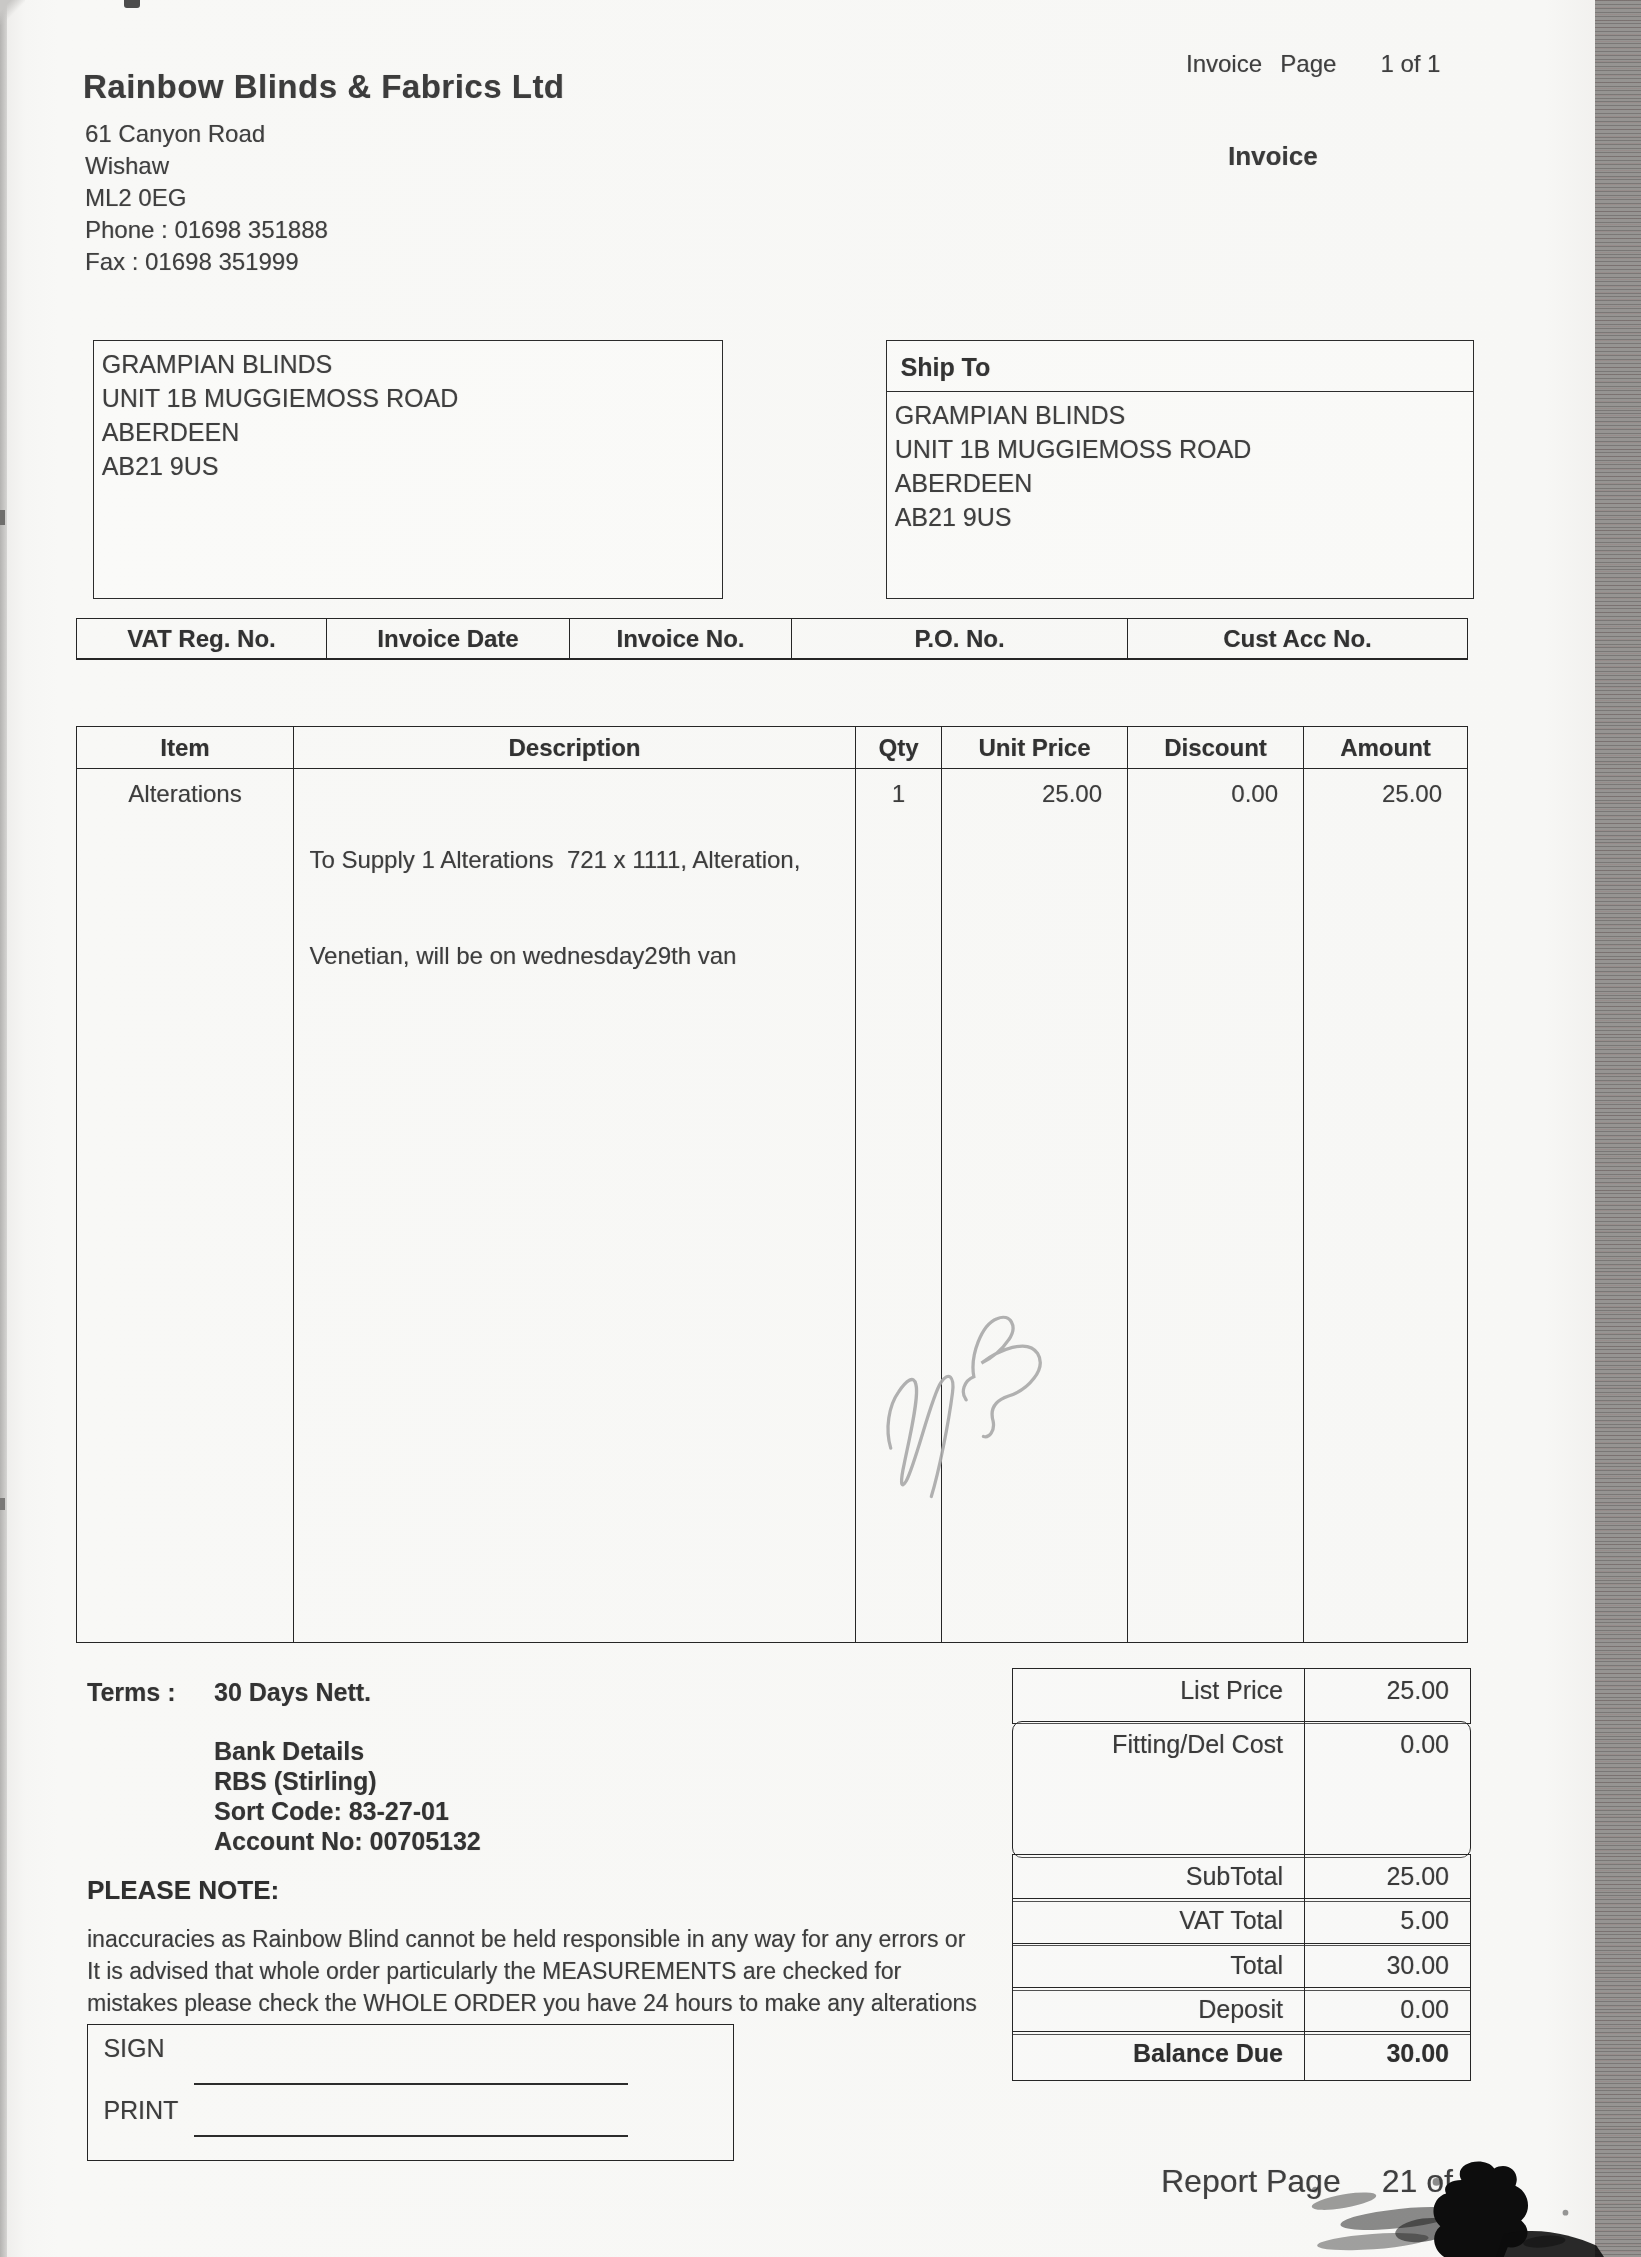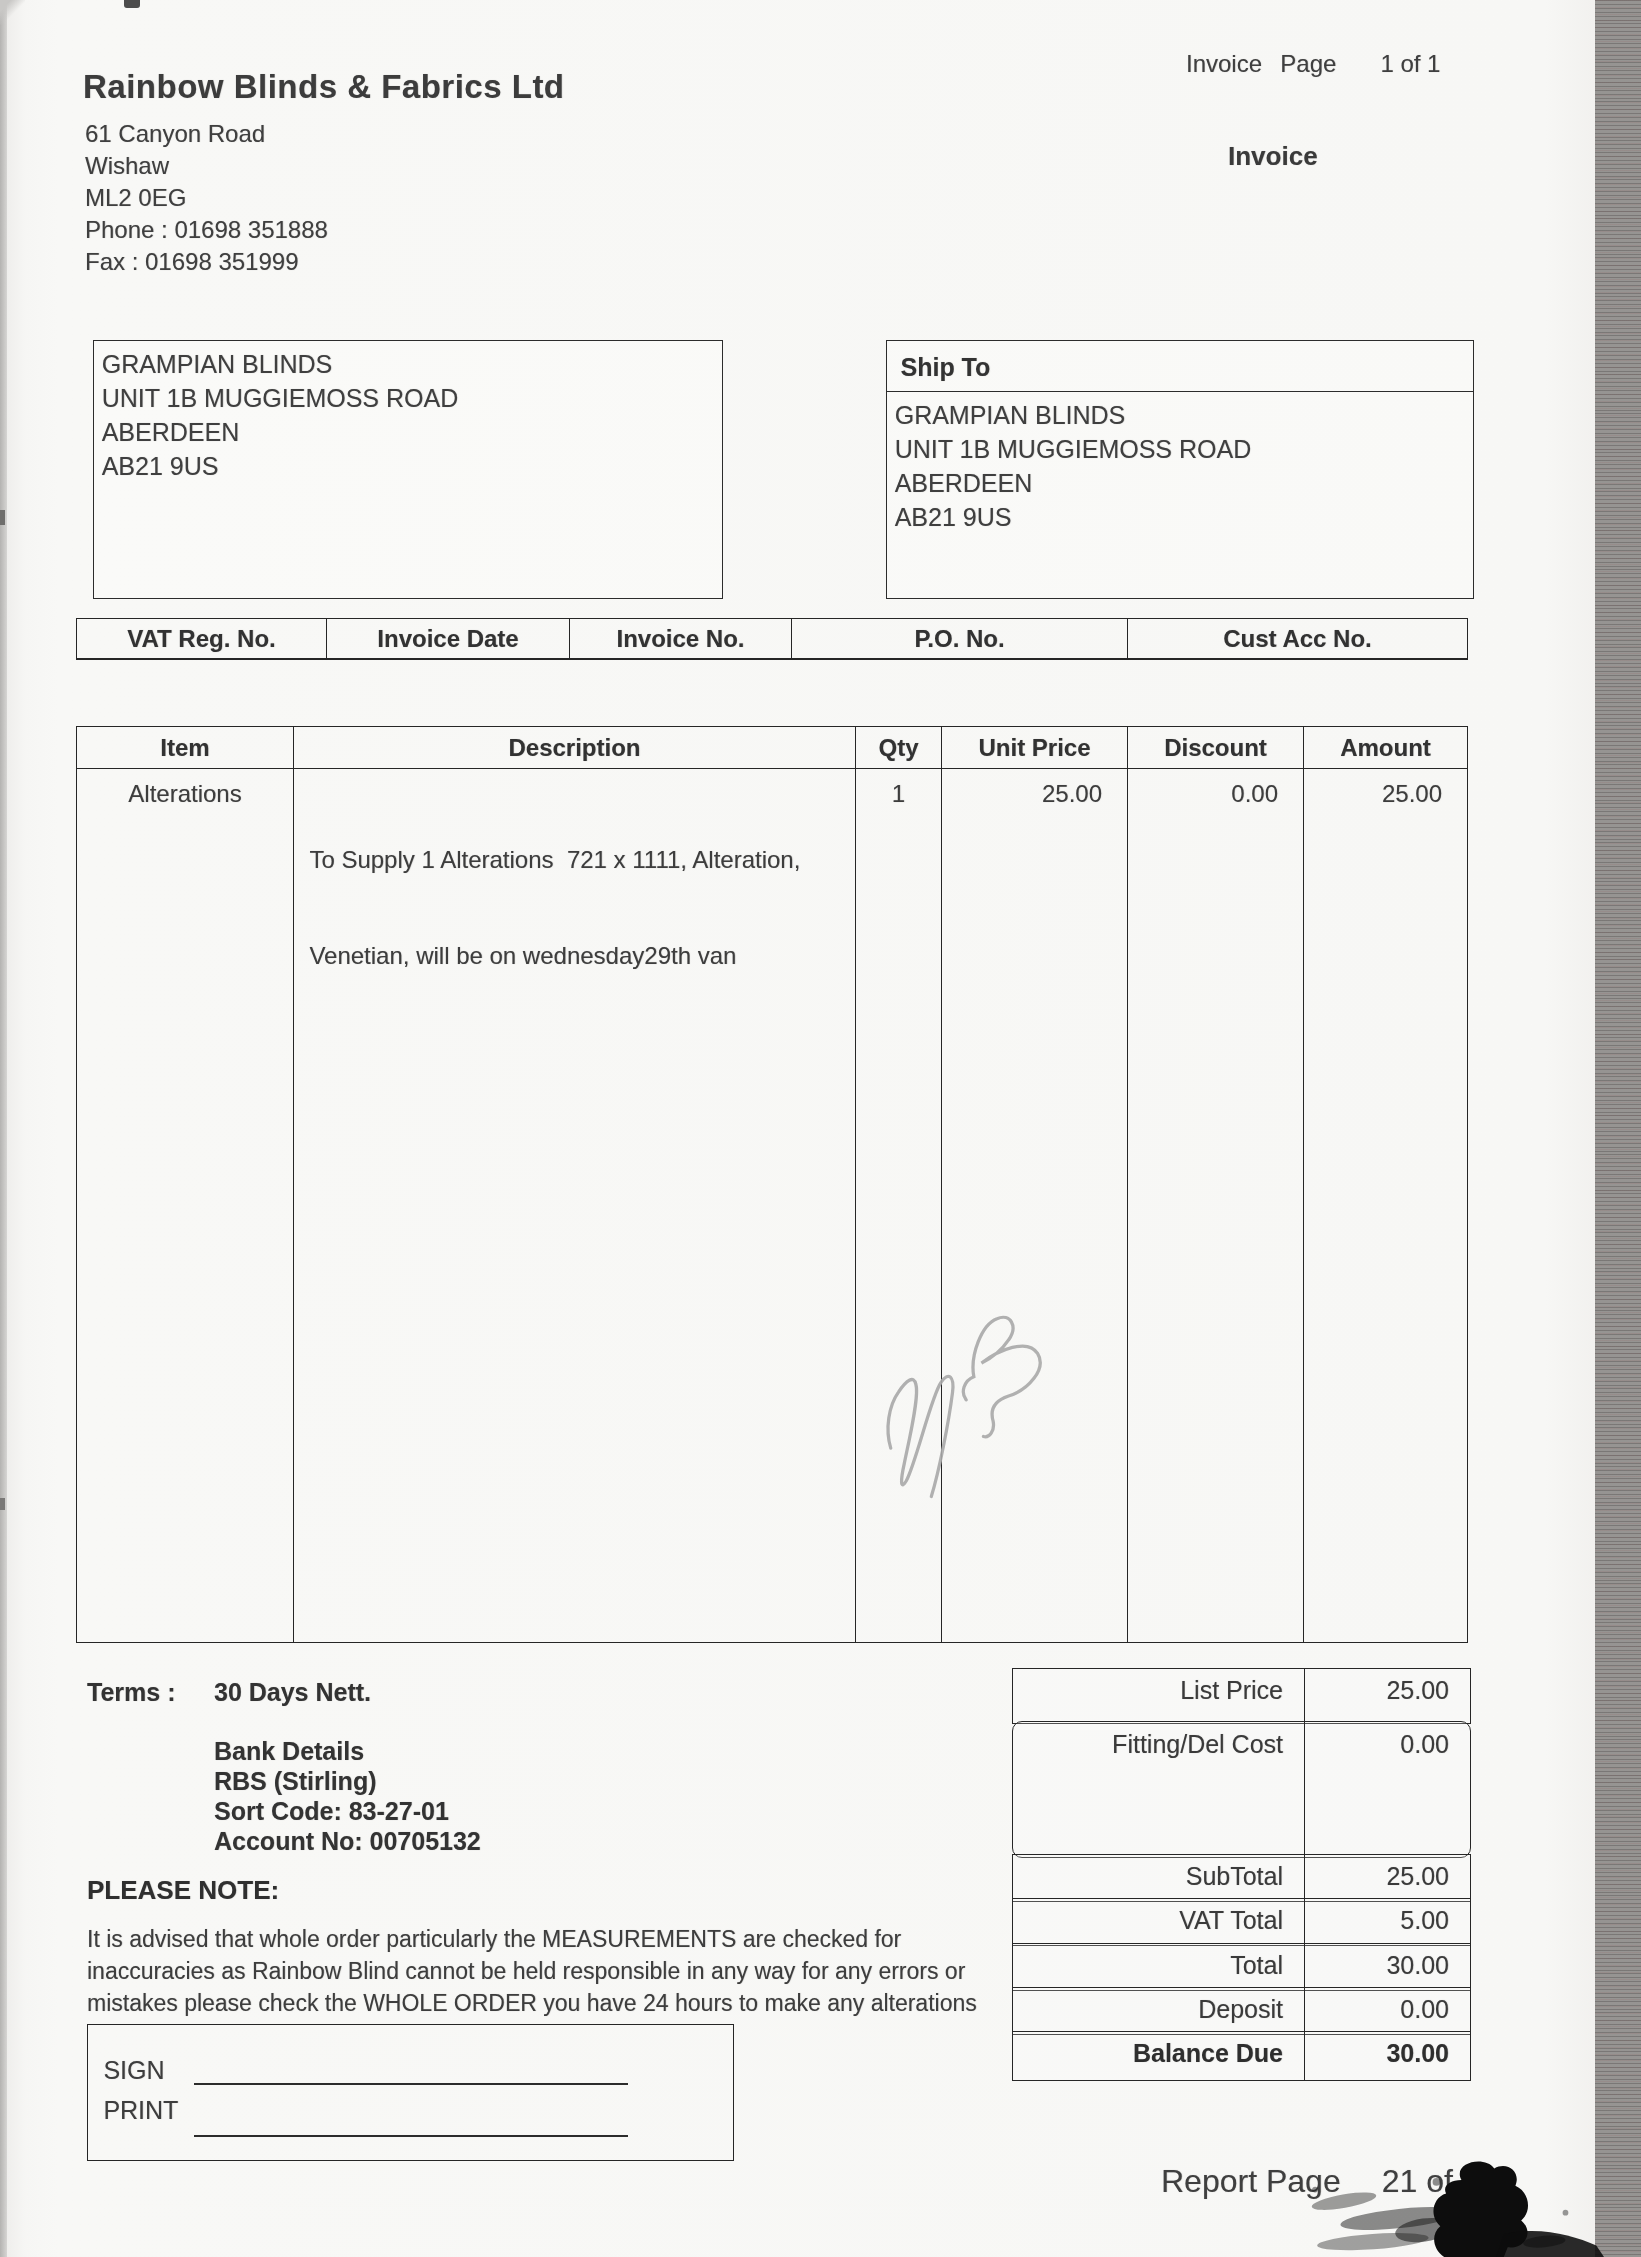--- a/index.html
+++ b/index.html
@@ -67,21 +67,21 @@
   
   .tot-box{position:absolute;left:1012px;width:457px;border:1.9px solid #262626;display:grid;grid-template-columns:292px 1fr;background:rgba(255,255,255,.2);}
   .tot-label{border-right:1.9px solid #262626;text-align:right;padding-right:21px;font-size:25px;color:#3a3a3a;}
   .tot-value{text-align:right;padding-right:21px;font-size:25px;color:#3a3a3a;}
   .tot-mid .tot-label,.tot-mid .tot-value{padding-top:6.8px;}
   .tot-tall .tot-label,.tot-tall .tot-value{padding-top:7.7px;}
   .tot-bold .tot-label,.tot-bold .tot-value{font-weight:bold;color:#2e2e2e;}
 
   
   .sign-box{position:absolute;left:87px;top:2024px;width:645px;height:135px;border:1.9px solid #262626;}
-  .sign-label{position:absolute;left:15.4px;top:31px;font-size:25px;color:#3d3d3d;}
+  .sign-label{position:absolute;left:15.4px;top:9px;font-size:25px;color:#3d3d3d;}
   .print-label{position:absolute;left:15.4px;top:71px;font-size:25px;color:#3d3d3d;}
   .sign-line{position:absolute;left:106px;top:58px;width:434px;border-bottom:2.9px solid #2c2c2c;}
   .print-line{position:absolute;left:106px;top:110px;width:434px;border-bottom:2.9px solid #2c2c2c;}
 
   
   .footer{position:absolute;left:1161px;top:2163px;font-size:32px;color:#3f3f3f;}
   .footer .gap{display:inline-block;width:41px;}
 
   .sig-svg{position:absolute;left:881px;top:1282px;}
   .blot-svg{position:absolute;left:1255px;top:2153px;}
@@ -173,22 +173,22 @@
   <div class="terms-label t">Terms :</div>
   <div class="terms-value t">30 Days Nett.</div>
   <div class="bank t">
     <div>Bank Details</div>
     <div>RBS (Stirling)</div>
     <div>Sort Code: 83-27-01</div>
     <div>Account No: 00705132</div>
   </div>
   <div class="note-title t">PLEASE NOTE:</div>
   <div class="note-body t">
+    <div>inaccuracies as Rainbow Blind cannot be held responsible in any way for any errors or</div>
     <div>It is advised that whole order particularly the MEASUREMENTS are checked for</div>
-    <div>inaccuracies as Rainbow Blind cannot be held responsible in any way for any errors or</div>
     <div>mistakes please check the WHOLE ORDER you have 24 hours to make any alterations</div>
   </div>
 
   <div class="tot-box tot-mid" style="top:1668px;height:54px;">
     <div class="tot-label t">List Price</div>
     <div class="tot-value t">25.00</div>
   </div>
   <div class="tot-box tot-tall" style="top:1721px;height:135px;border-radius:10px;">
     <div class="tot-label t">Fitting/Del Cost</div>
     <div class="tot-value t">0.00</div>

